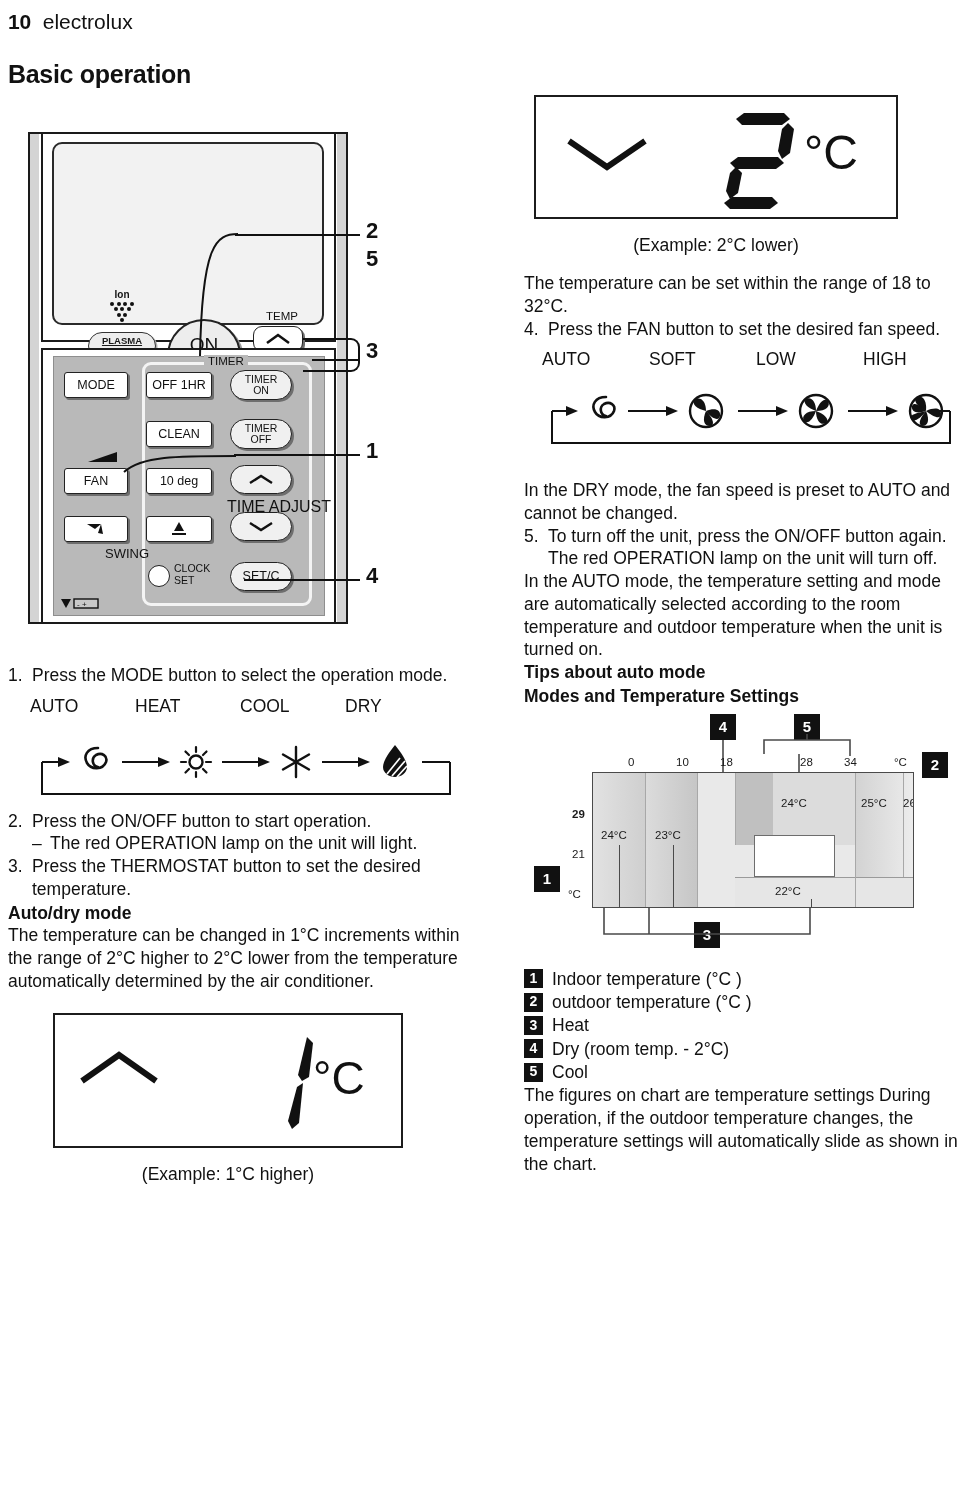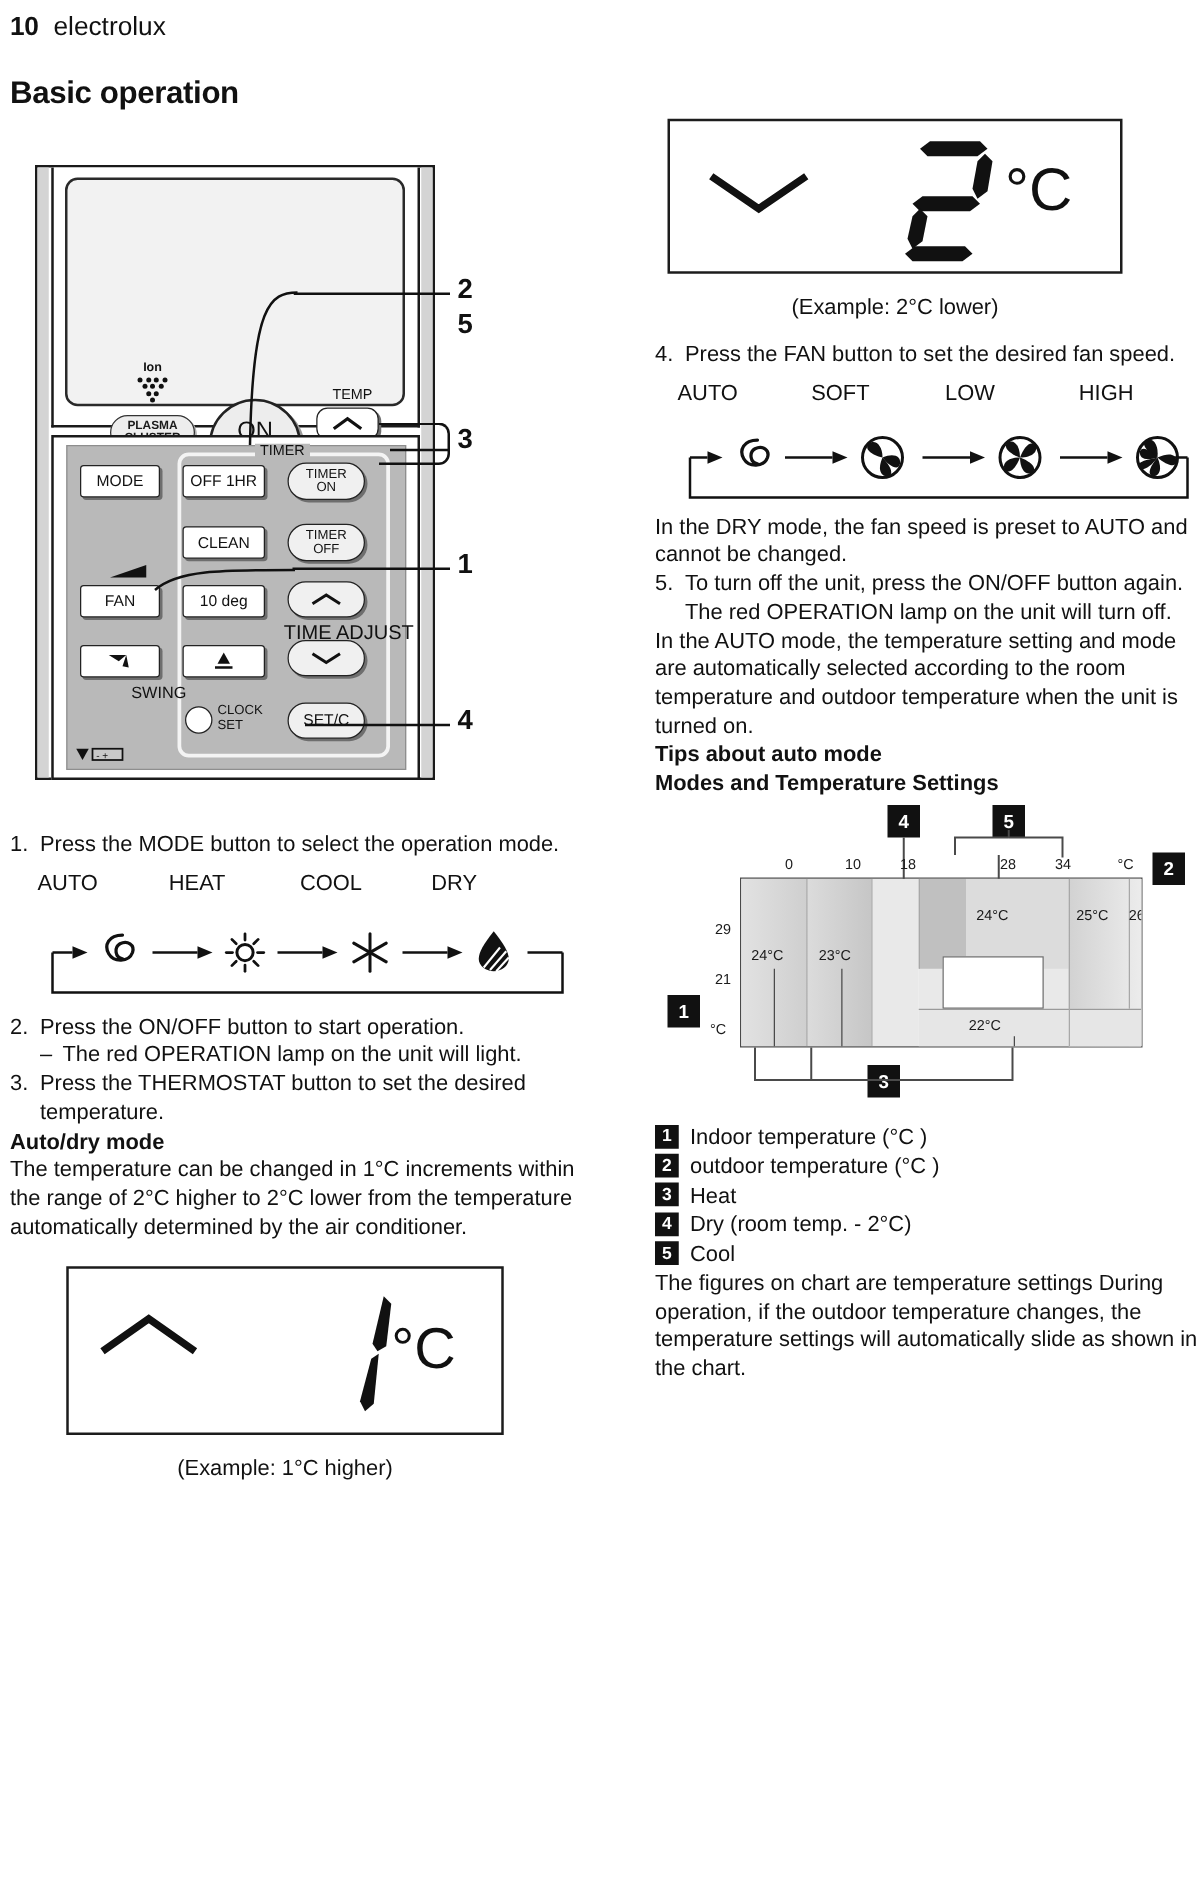--- a/index.html
+++ b/index.html
@@ -169,21 +169,21 @@
         </div>
       <div class="dotrow">
           <span class="dot"></span>
           <span class="dot"></span>
         </div>
       <div class="dotrow">
           <span class="dot"></span>
         </div>
     </div>
 
-    <div class="pill" style="left:80px; top:222px; width:68px; height:28px;">
+    <div class="pill" style="left:80px; top:222px; width:68px; height:28px;text-decoration:underline;">
       <span>PLASMA</span>
       <span>CLUSTER</span>
     </div>
 
     <div class="pill" style="left:80px; top:258px; width:68px; height:25px;">
       <span>DISPLAY</span>
     </div>
 
     <div class="circle-btn" style="left:82px; top:294px; width:21px; height:21px;"></div>
     <span class="label-txt" style="left:108px; top:299px;">INDIRECT AIR</span>
@@ -423,20 +423,21 @@
       <polygon points="66,18 72,24 68,48 60,54 56,46 60,24" fill="#111"></polygon>
       <polygon points="16,52 56,52 62,58 54,64 14,64 8,58" fill="#111"></polygon>
       <polygon points="14,62 20,68 16,88 8,94 4,86 8,68" fill="#111"></polygon>
       <polygon points="10,92 50,92 56,98 48,104 8,104 2,98" fill="#111"></polygon>
     </svg>
     <span style="position:absolute; left:268px; top:32px; font-size:48px; line-height:1;">°C</span>
   </div>
   <div class="lcd-caption" style="width:364px; margin-left:10px;">(Example: 2°C lower)</div>
 
   <div style="margin-top:16px;">
+    <div class="para">The temperature can be set within the range of 18 to 32°C.</div>
     <div class="num-item">
       <span class="n">4.</span>
       <span class="t">Press the FAN button to set the desired fan speed.</span>
     </div>
   </div>
 
   <div style="margin-top:8px; padding-left:18px;">
     <div style="display:flex; width:418px;">
       <div style="width:107px;" class="para">AUTO</div>
       <div style="width:107px;" class="para">SOFT</div>
@@ -480,21 +481,21 @@
           <path d="M18 18 C27 14, 33 15, 33 21 C33 27, 25 24, 18 18 Z" fill="#111"></path>
           <path d="M18 18 C22 27, 20 33, 14 33 C9 31, 13 24, 18 18 Z" fill="#111"></path>
           <path d="M18 18 C9 21, 3 19, 4 13 C6 8, 13 13, 18 18 Z" fill="#111"></path>
           <path d="M18 18 C13 25, 6 30, 3 26 C1 21, 10 20, 18 18 Z" fill="#111"></path>
         </g>
         <line x1="396" y1="34" x2="408" y2="34" stroke="#111" stroke-width="2"></line>
       </svg>
     </div>
   </div>
 
-  <div style="margin-top:0;">
+  <div style="margin-top:24px;">
     <div class="para">In the DRY mode, the fan speed is preset to AUTO and cannot be changed.</div>
     <div class="num-item">
       <span class="n">5.</span>
       <span class="t">To turn off the unit, press the ON/OFF button again.</span>
     </div>
     <div class="para" style="padding-left:24px;">The red OPERATION lamp on the unit will turn off.</div>
     <div class="para">In the AUTO mode, the temperature setting and mode are automatically selected according to the room temperature and outdoor temperature when the unit is turned on.</div>
     <div class="para b">Tips about auto mode</div>
     <div class="para b" style="margin-top:1px;">Modes and Temperature Settings</div>
   </div>
@@ -524,21 +525,21 @@
       <line x1="125" y1="200" x2="125" y2="226" stroke="#4a4a4a" stroke-width="1.6"></line>
     </svg>
 
     <span class="tick-x" style="left:104px; top:48px;">0</span>
     <span class="tick-x" style="left:152px; top:48px;">10</span>
     <span class="tick-x" style="left:196px; top:48px;">18</span>
     <span class="tick-x" style="left:276px; top:48px;">28</span>
     <span class="tick-x" style="left:320px; top:48px;">34</span>
     <span class="tick-x" style="left:370px; top:48px;">°C</span>
 
-    <span class="tick-y" style="left:48px; top:100px;">29</span>
+    <span class="tick-y" style="left:48px; top:100px;font-weight:bold;">29</span>
     <span class="tick-y" style="left:48px; top:140px;">21</span>
     <span class="tick-y" style="left:44px; top:180px;">°C</span>
 
     <div id="chart-plot" style="left:68px; top:64px; width:322px; height:136px;">
 
       <div class="ccol" style="left:0; width:52px; background:linear-gradient(90deg,#e2e2e2,#cfcfcf);"></div>
       <div class="ccol" style="left:52px; width:52px; background:linear-gradient(90deg,#dcdcdc,#c6c6c6);"></div>
       <div class="ccol" style="left:104px; width:38px; background:#e9e9e9;"></div>
       <div class="ccol" style="left:142px; width:180px; background:#e9e9e9;"></div>
 

